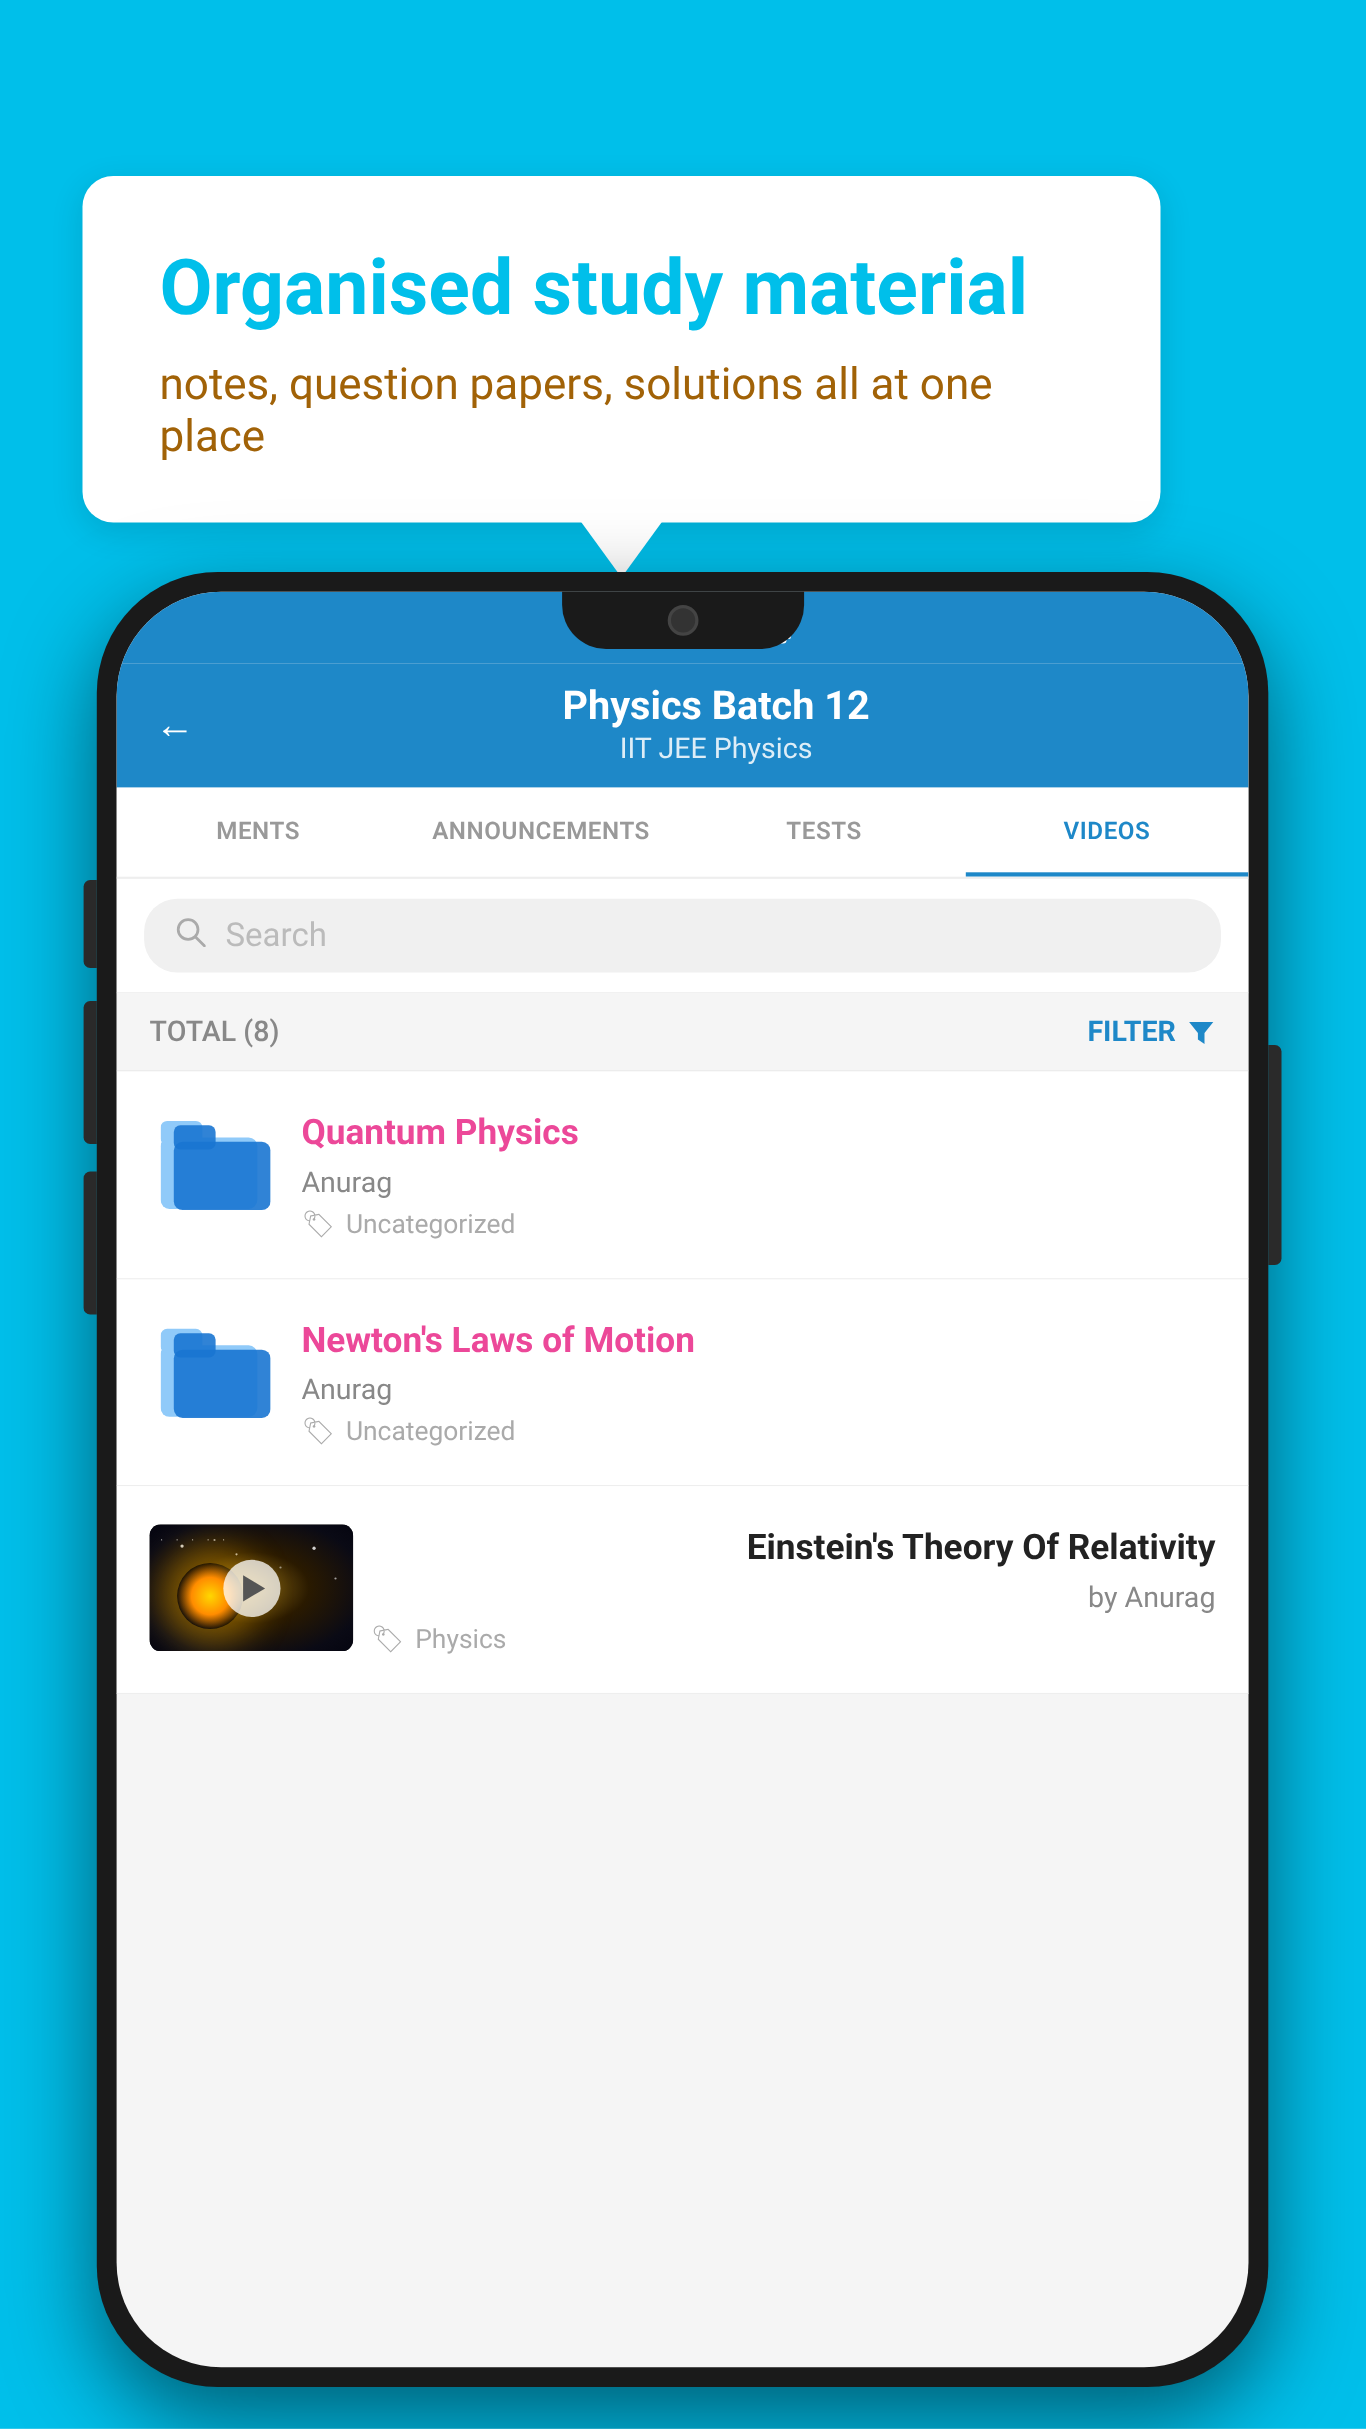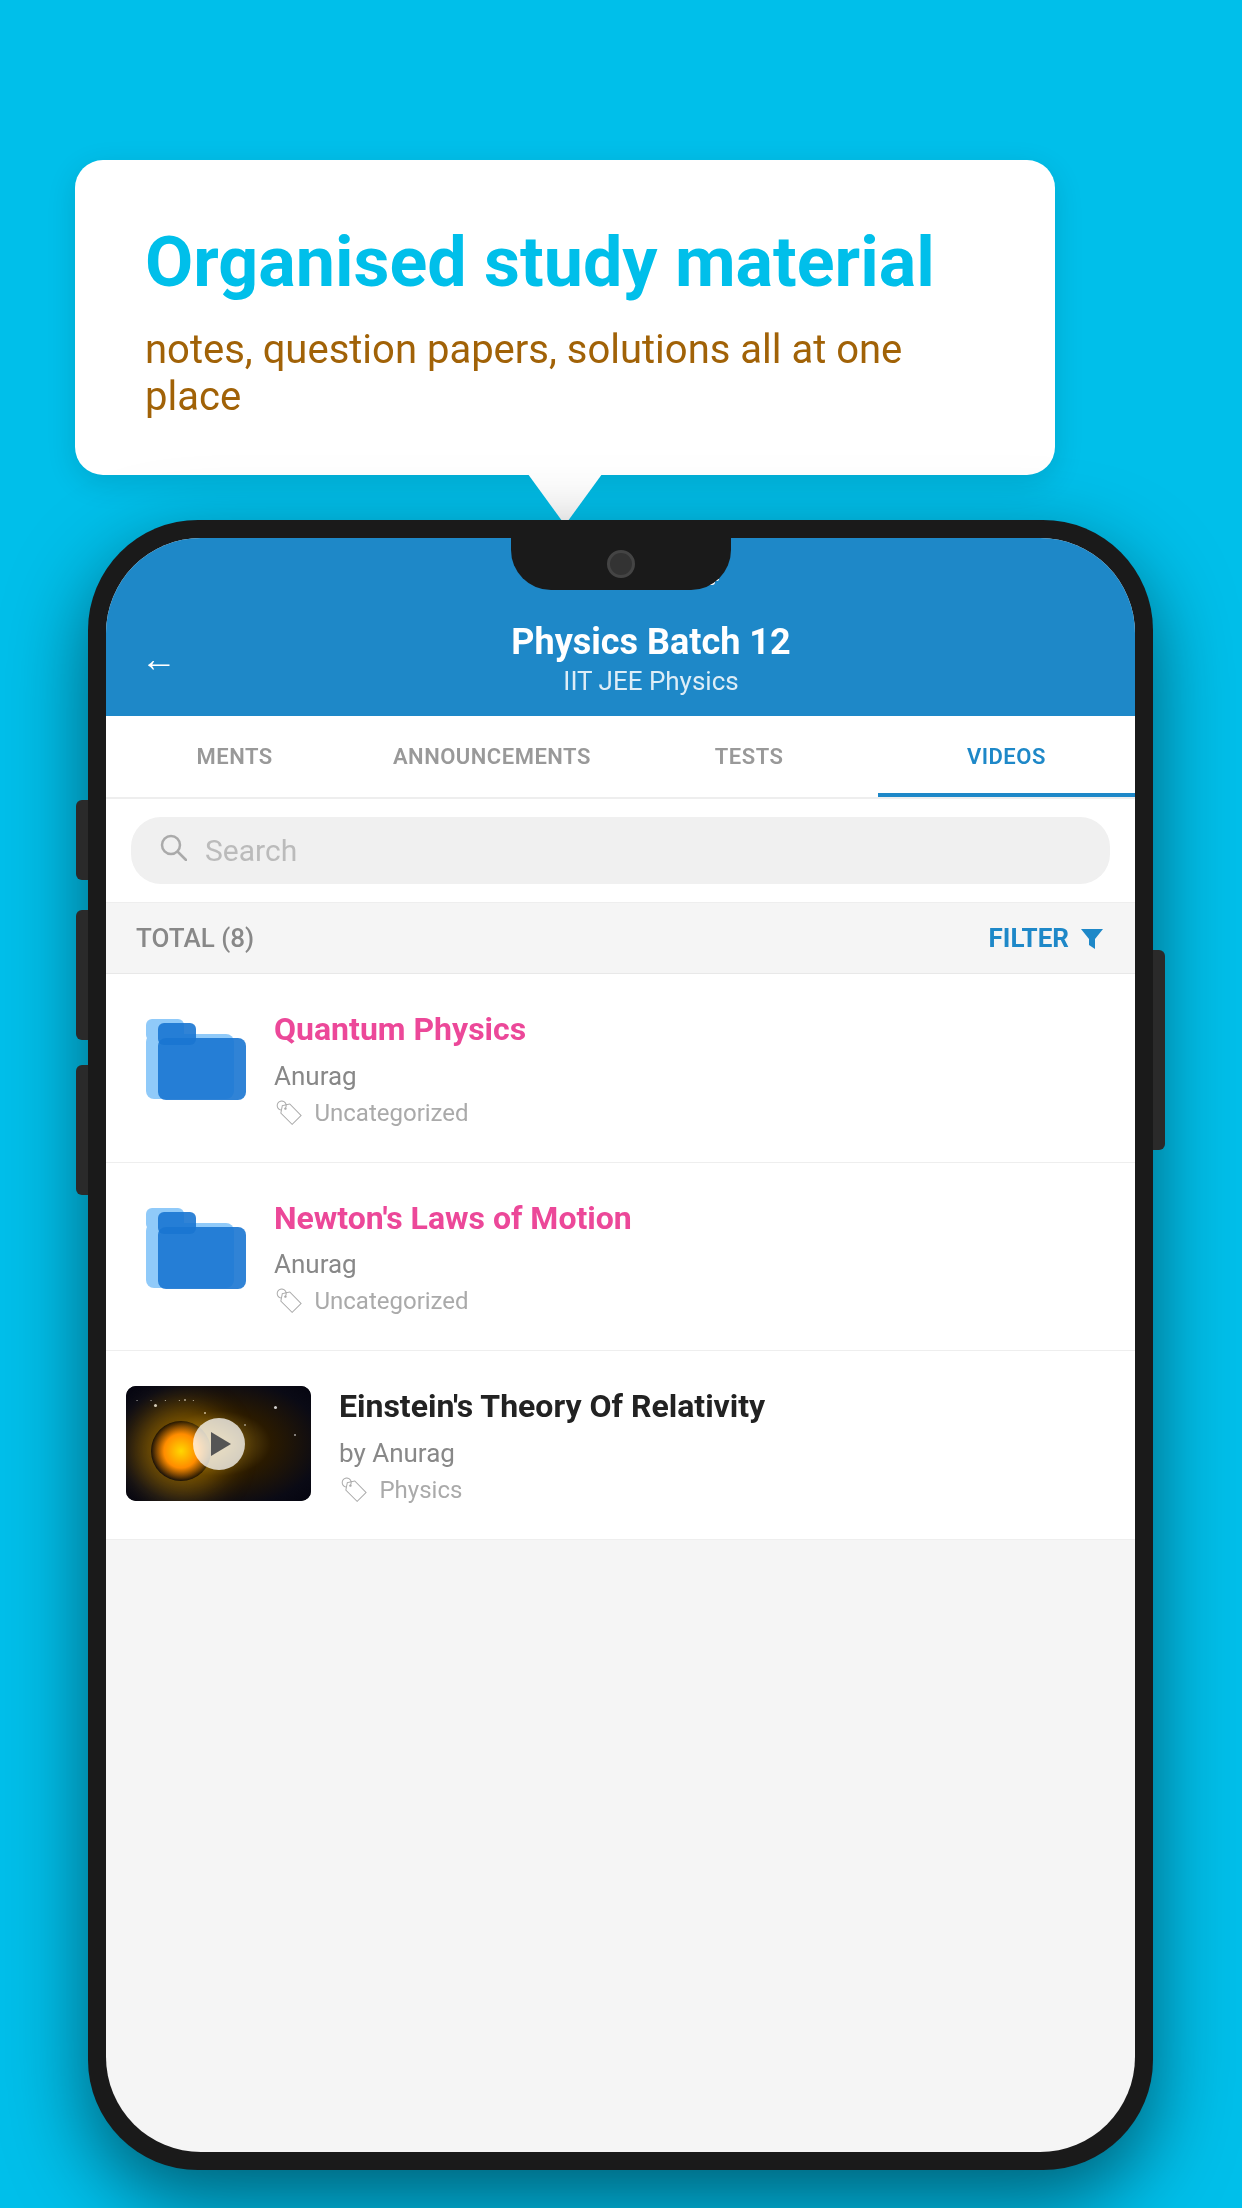--- a/index.html
+++ b/index.html
@@ -367,24 +367,25 @@
       align-items: center;
       gap: 10px;
       color: #aaa;
       font-size: 24px;
     }
 
     
     .video-item-einstein {
       display: flex;
       align-items: flex-start;
-      padding: 35px 20px;
+      padding: 35px 30px;
       border-bottom: 1px solid #eee;
-      gap: 28px;
+      gap: 16px;
       cursor: pointer;
+      text-align: right;
     }
 
     .einstein-thumb {
       width: 185px;
       height: 115px;
       border-radius: 10px;
       overflow: hidden;
       flex-shrink: 0;
       position: relative;
       background: #1a1a1a;

